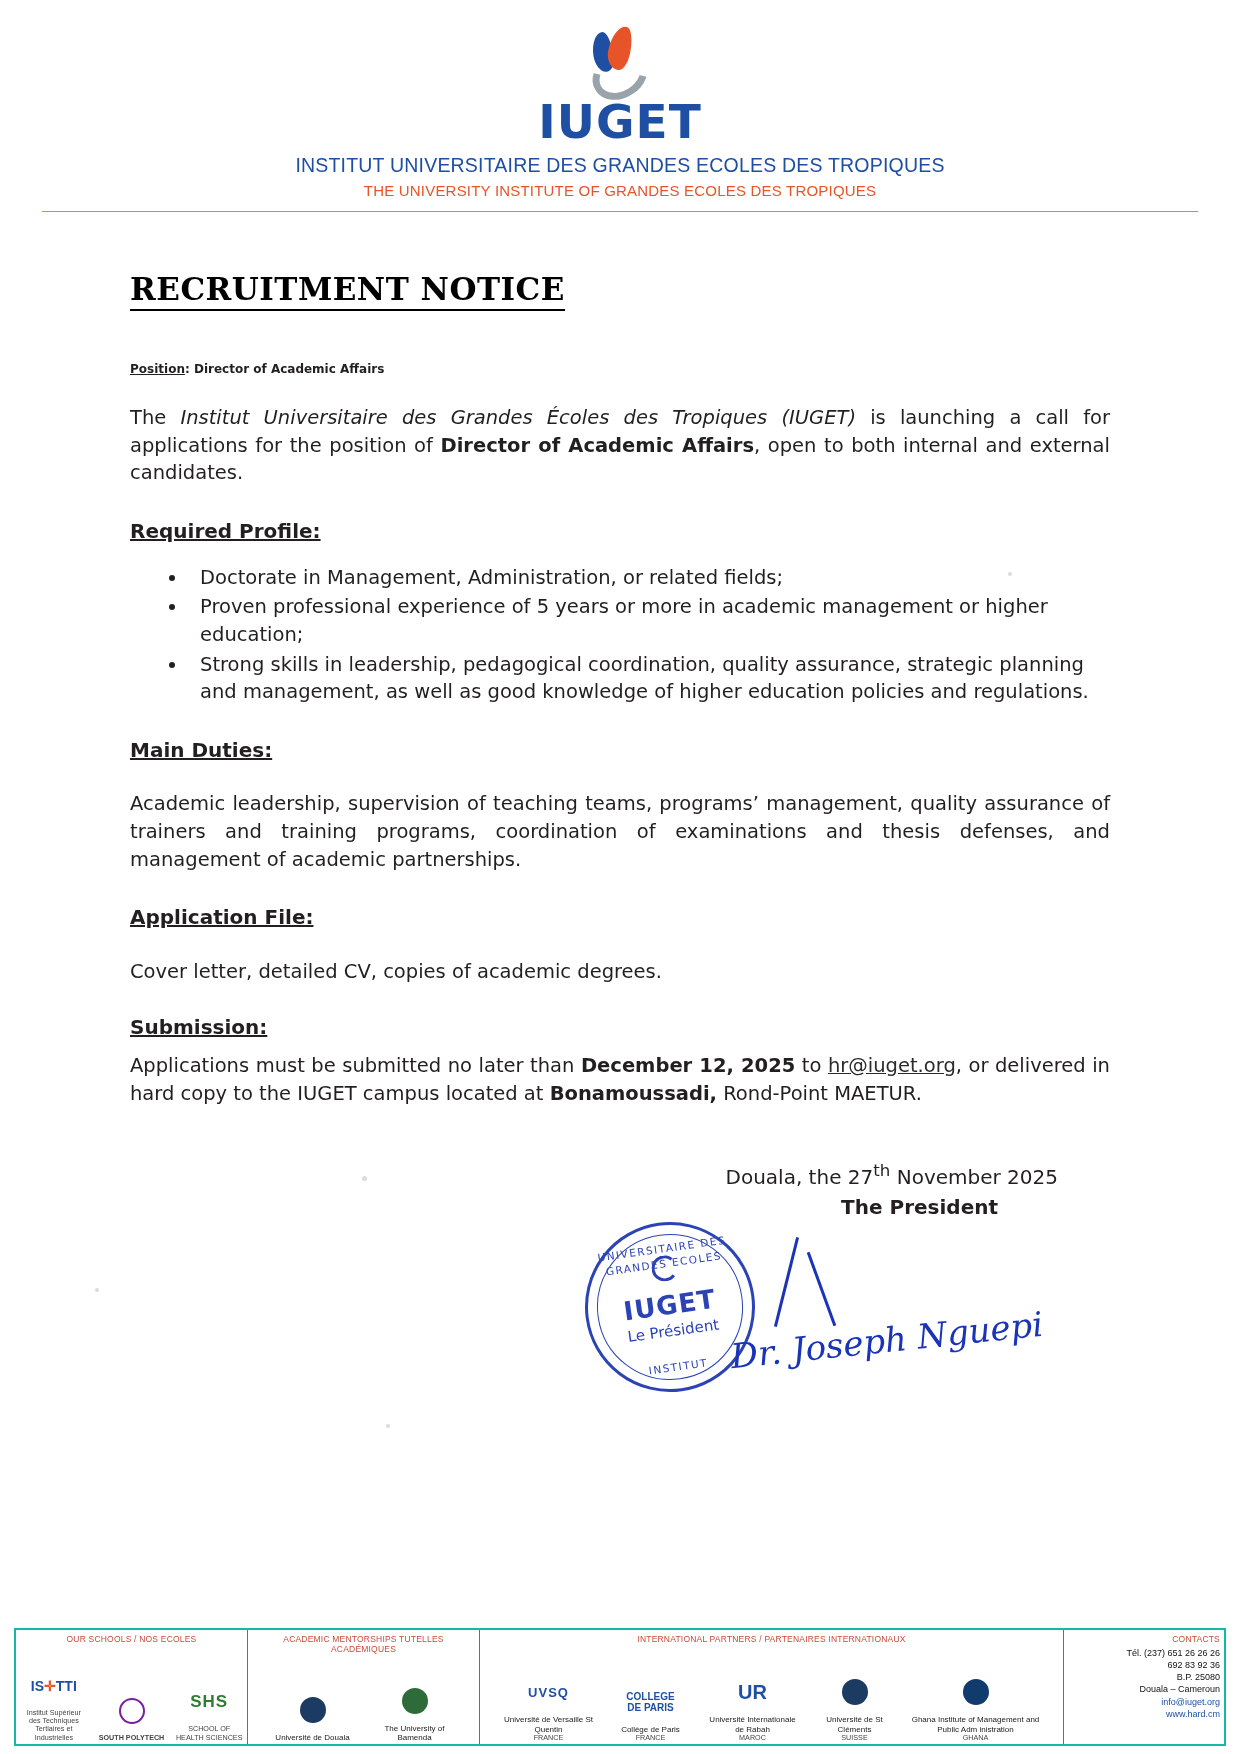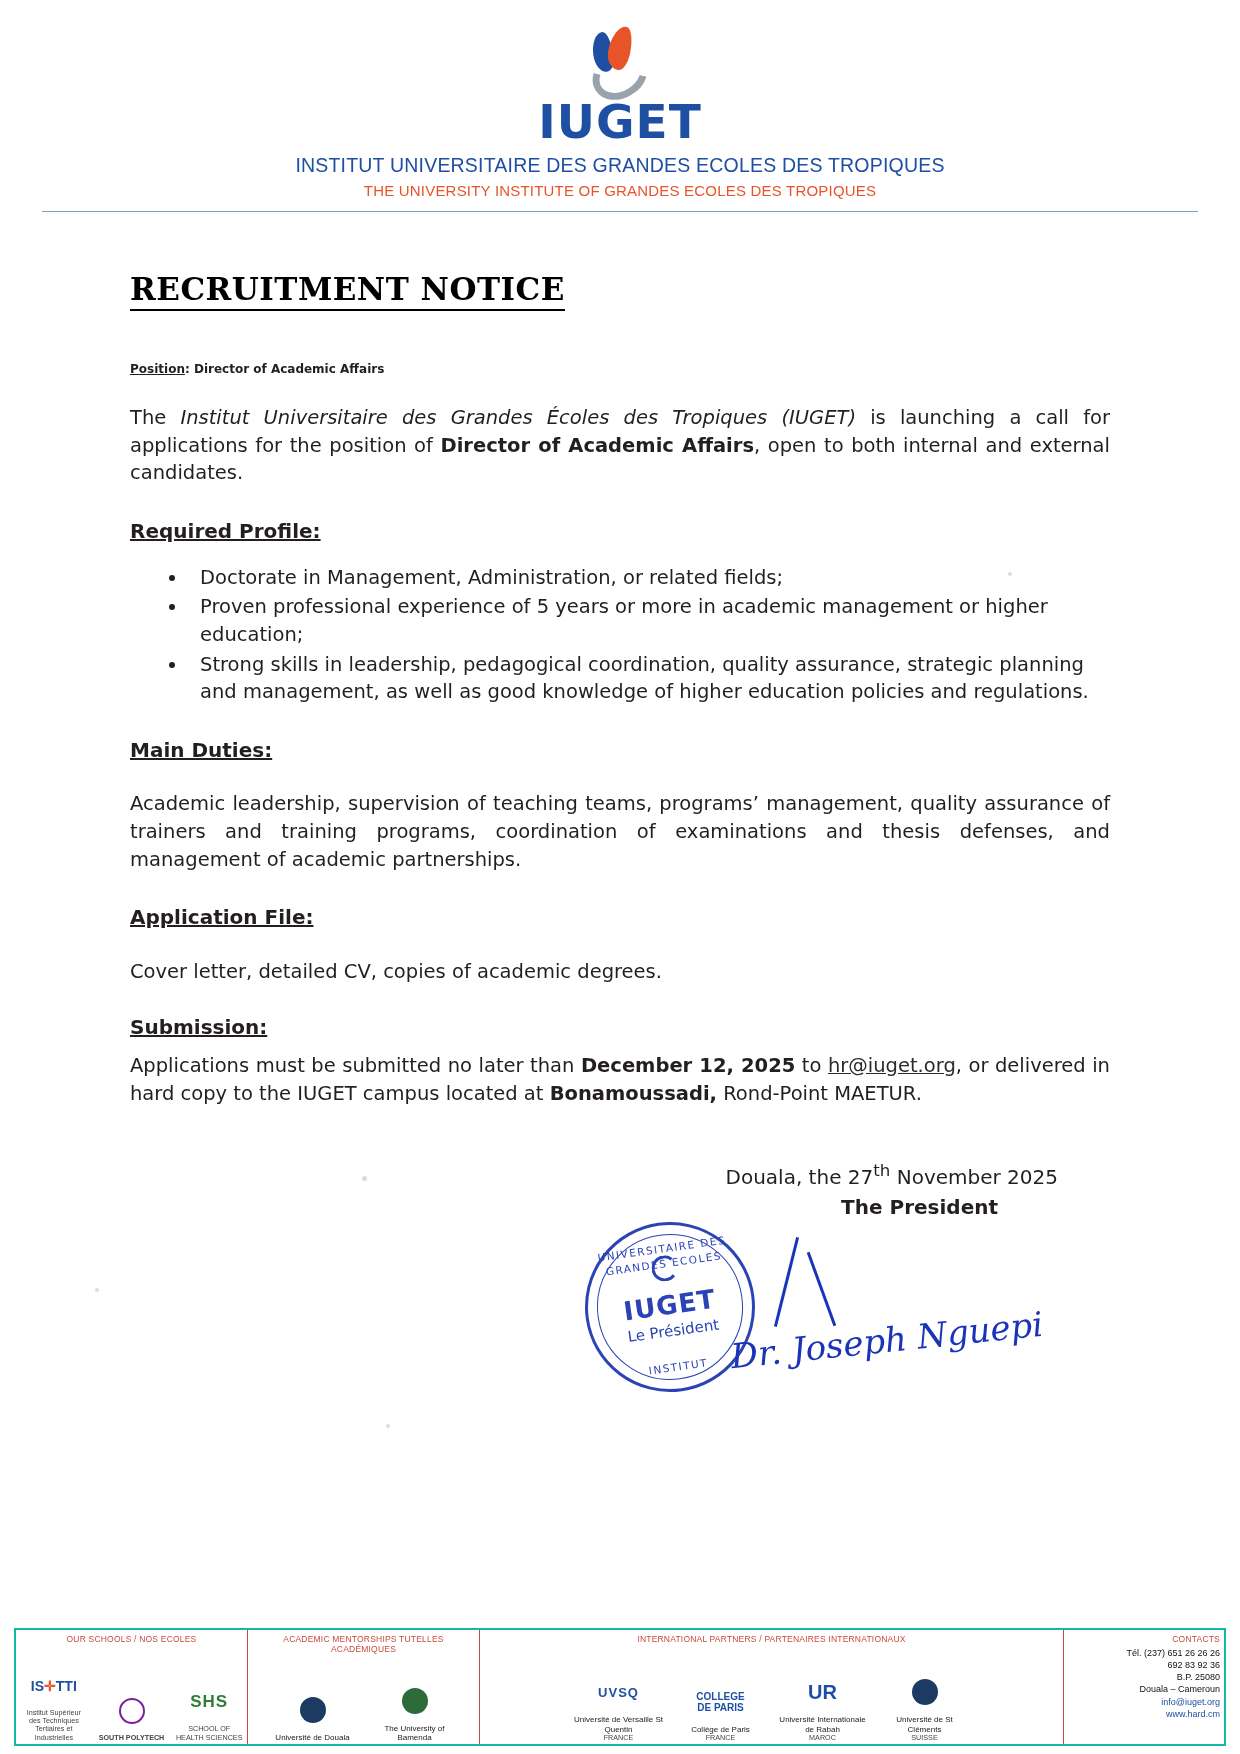--- a/index.html
+++ b/index.html
@@ -466,20 +466,27 @@
           <div class="cap">Université Internationale de Rabah</div>
           <div class="cap small">MAROC</div>
         </div>
         <div class="f-item">
           <div class="glyph">
               <span class="badge-dark" style="background:#1b3b63"></span>
             </div>
           <div class="cap">Université de St Cléments</div>
           <div class="cap small">SUISSE</div>
         </div>
+        <div class="f-item" style="width:130px">
+          <div class="glyph">
+              <span class="badge-dark" style="background:#123b6d"></span>
+            </div>
+          <div class="cap">Ghana Institute of Management and Public Adm inistration</div>
+          <div class="cap small">GHANA</div>
+        </div>
       </div>
     </div>
 
     <div class="f-col col-contacts">
       <div class="f-title" style="width:100%;text-align:right">CONTACTS</div>
       <div class="contacts-lines">
         <div>Tél. (237) 651 26 26 26</div>
         <div>692 83 92 36</div>
         <div>B.P. 25080</div>
         <div>Douala – Cameroun</div>

